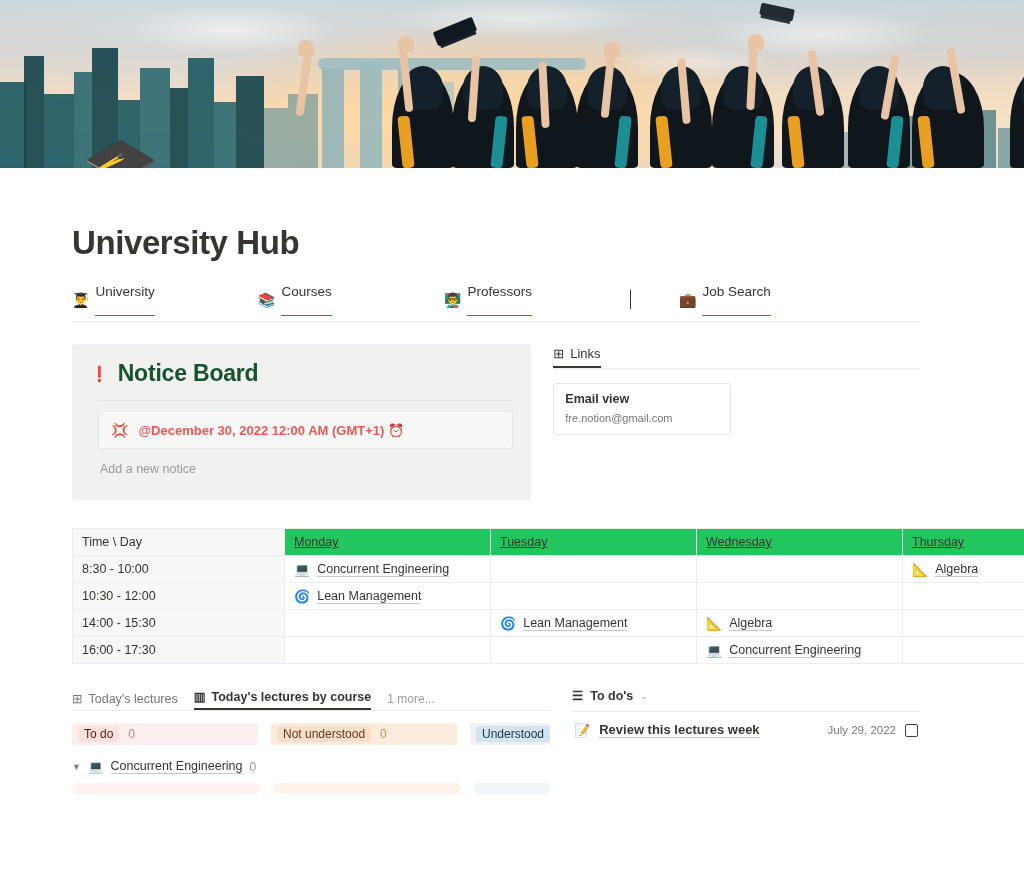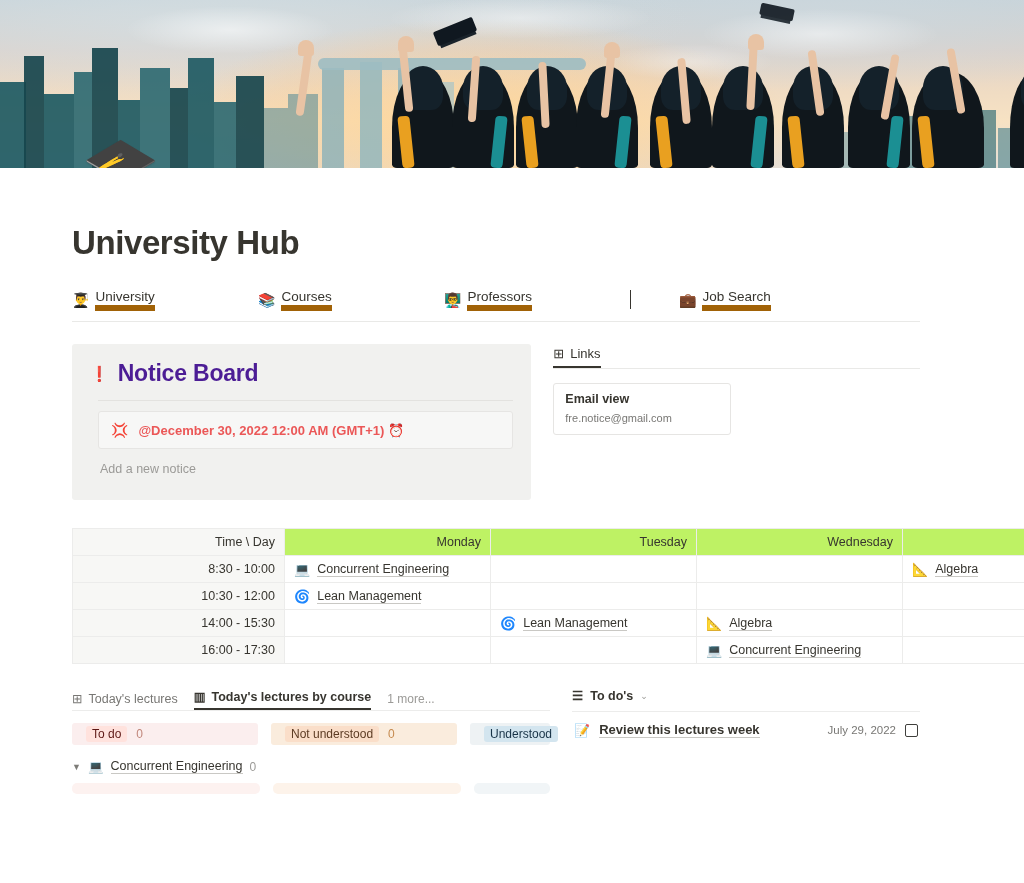--- a/index.html
+++ b/index.html
@@ -90,42 +90,42 @@
     margin-top: 16px;
     border-bottom: 1px solid #e9e9e7;
   }
   .navitem {
     display: flex; align-items: center; gap: 6px;
     width: 186px;
     font-size: 13.5px;
     color: #37352f;
     cursor: pointer;
   }
-  .navitem .nlabel { border-bottom: 6px solid #a16207; padding-bottom:1px; font-weight:500; }
+  .navitem .nlabel { border-bottom: 1px solid #a16207; padding-bottom:16px; font-weight:500; }
   .navitem .nicon { font-size: 14px; line-height: 1; }
   .nav-divider {
     width: 1px; height: 19px; background: #37352f; margin: 0 0 0 0;
   }
   .navitem.jobs { width: auto; margin-left: 48px; }
 
   
   .cols { display: flex; gap: 22px; margin-top: 22px; align-items: flex-start; }
   .col-left { width: 476px; }
   .col-right { width: 380px; }
 
   
   .notice-card {
     background: #f1f1ef;
     border-radius: 3px;
     padding: 16px 18px 20px 18px;
   }
   .notice-head { display: flex; align-items: center; gap: 9px; }
   .notice-head .ic { font-size: 15px; }
   .notice-title {
-    font-size: 23px; font-weight: bold; color: #4c1d95; letter-spacing: -0.2px;
+    font-size: 23px; font-weight: bold; color: #14532d; letter-spacing: -0.2px;
   }
   .notice-sep { height:1px; background:#e3e2df; margin: 13px 0 10px 8px; }
   .notice-item {
     background: #f7f7f6;
     border: 1px solid #e6e5e3;
     border-radius: 3px;
     margin-left: 8px;
     padding: 10px 12px;
     display: flex; align-items: center; gap: 10px;
     font-size: 13px;
@@ -161,32 +161,32 @@
   .link-url { font-size: 11px; color:#787774; margin-top: 6px; }
 
   
   .sched-wrap { margin-top: 28px; width: 952px; }
   table.sched { border-collapse: collapse; width: 1024px; table-layout: fixed; margin-left: 0; }
   table.sched th, table.sched td {
     border: 1px solid #ececeb;
     height: 27px;
     padding: 4px 9px;
     font-size: 12.5px;
-    text-align: right;
+    text-align: left;
     vertical-align: middle;
     color: #37352f;
     font-weight: normal;
     background: #ffffff;
   }
   table.sched th { color:#37352f; }
   table.sched col.c-time { width: 212px; }
   table.sched col.c-day  { width: 206px; }
   table.sched .timecell { background: #f7f7f5; }
   table.sched tr:first-child th { background:#f7f7f5; }
-  table.sched tr:first-child th.dayhead { background:#bef264; }
+  table.sched tr:first-child th.dayhead { background:#22c55e;text-decoration:underline; }
   .cell-item { display:flex; align-items:center; gap:7px; }
   .cell-item .lbl { border-bottom:1px solid #c9c8c4; }
   .cell-item .em { font-size: 13px; }
 
   
   .today-banner {
     margin-top: 25px;
     width: 880px;
     height: 62px;
     background: #faebdd;
@@ -212,21 +212,21 @@
   }
   .tab.active { color:#37352f; font-weight: bold; border-bottom: 2px solid #37352f; }
   .tab-more { font-size:12px; color:#9b9a97; padding-bottom:4px; cursor:pointer; }
   .tabrule { height:1px; background:#ececeb; }
 
   .board { display:flex; gap: 13px; margin-top: 12px; }
   .board-col { width: 198px; }
   .board-col.narrow { width: 80px; }
   .col-head {
     display:flex; align-items:center; gap:9px;
-    border-radius: 3px; padding: 3px 14px;
+    border-radius: 3px; padding: 3px 6px;
   }
   .col-head.todo { background: #fbeeee; }
   .col-head.notu { background: #faecdd; }
   .col-head.und  { background: #eef2f4; }
   .chip { font-size: 12px; font-weight:500; border-radius: 3px; padding: 1px 6px; }
   .chip.todo { background:#ffe2dd; color:#5d1715; }
   .chip.notu { background:#fadec9; color:#5c3b23; }
   .chip.und  { background:#d3e5ef; color:#183347; }
   .col-count { font-size: 12px; color:#c0867a; }
   .col-count.o { color:#c58a4f; }
@@ -399,21 +399,21 @@
       <div class="links-tabrow">
         <div class="links-tab">
           <span>⊞</span>
           <span>Links</span>
         </div>
       </div>
       <div class="links-underline"></div>
       <div class="links-grid">
         <div class="link-card">
           <div class="link-title">Email view</div>
-          <div class="link-url">fre.notice@gmail.com</div>
+          <div class="link-url">fre.notion@gmail.com</div>
         </div>
       </div>
     </div>
   </div>
 </div>
 
 <div style="padding-left:72px;">
   <div class="sched-wrap">
     <table class="sched">
       <colgroup>

